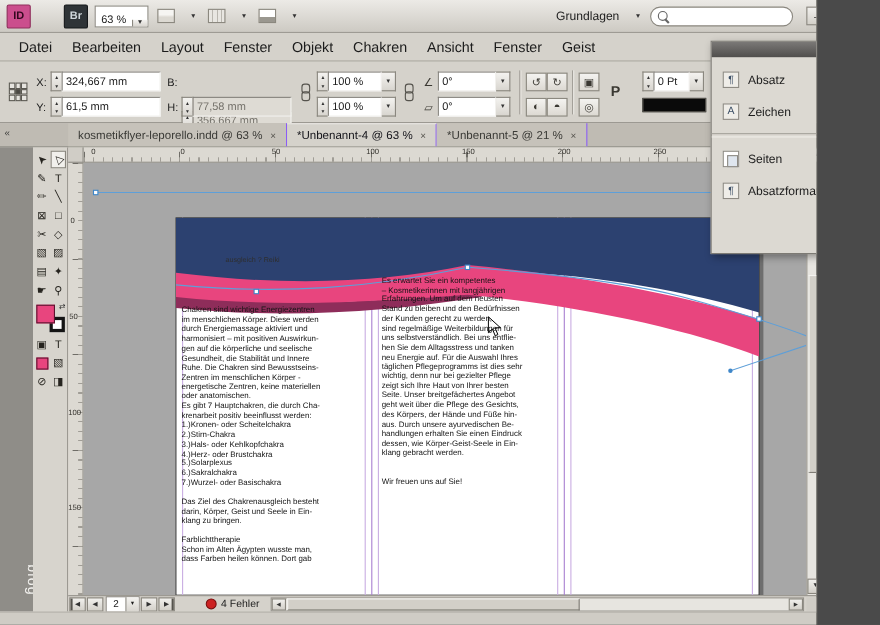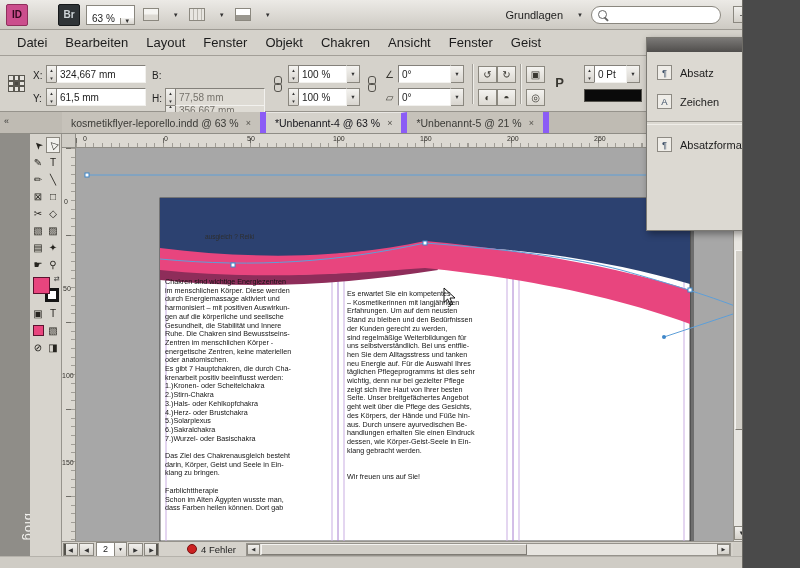--- a/index.html
+++ b/index.html
@@ -64,21 +64,21 @@
   .cicon{position:absolute;width:17px;height:15px;display:flex;align-items:center;justify-content:center;
     font-size:10px;color:#3a3832;border:1px solid transparent;}
   .cicon.btn{border:1px solid #8b887f;background:linear-gradient(#f4f3f0,#dcd9d2);}
   .csep{position:absolute;width:1px;background:#a3a099;box-shadow:1px 0 0 #efeee9;}
   .strokebar{position:absolute;background:#0a0a0a;border:1px solid #55534d;}
   
   .tabbar{position:absolute;left:0;top:112px;width:800px;height:22px;box-sizing:border-box;
     background:#bfbbb3;border-bottom:1px solid #8f8d86;display:flex;align-items:flex-end;padding-left:62px;}
   .dockbtn{position:absolute;left:4px;top:4px;font-size:9px;color:#3a3a38;letter-spacing:-1px;}
   .tab{display:inline-flex;align-items:center;gap:7px;padding:0 9px;height:21px;box-sizing:border-box;
-    border-right:6px solid #8b5cf6;font-size:10.5px;white-space:nowrap;background:#c6c2ba;color:#3a3a36;}
+    border-right:1px solid #8b5cf6;font-size:10.5px;white-space:nowrap;background:#c6c2ba;color:#3a3a36;}
   .tab.active{background:#d5d2cb;color:#14141a;border-top:1px solid #e9e7e3;}
   .tab .x{font-size:9px;color:#55534d;}
   
   .leftstrip{position:absolute;left:0;top:134px;width:30px;height:422px;background:#8f8d88;}
   .brand{position:absolute;left:0;bottom:14px;width:30px;text-align:center;color:#f2f1ee;
     font-size:13px;writing-mode:vertical-rl;letter-spacing:1px;left:7px;}
   .toolpanel{position:absolute;left:30px;top:134px;width:32px;height:422px;box-sizing:border-box;
     background:#d7d4cd;border-right:1px solid #96938c;padding-top:3px;}
   .tools{display:grid;grid-template-columns:14px 14px;grid-auto-rows:16px;gap:1px;justify-content:center;}
   .tool{display:flex;align-items:center;justify-content:center;font-size:10px;color:#26241f;
@@ -107,21 +107,21 @@
       repeating-linear-gradient(to bottom,#6f6d67 0 1px,transparent 1px 87px);
     background-size:4px 100%,9px 100%;background-position:right top,right top;
     background-repeat:no-repeat,no-repeat;}
   .rlab{position:absolute;font-size:7px;color:#33312c;}
   
   .canvas{position:absolute;left:76px;top:148px;width:657px;height:393px;background:#a7a7a7;overflow:hidden;}
   .canvas svg{position:absolute;left:0;top:0;}
   .doc-caption{position:absolute;left:129px;top:85px;font-size:6.5px;color:#2e2e2e;white-space:nowrap;}
   .doc-col{position:absolute;white-space:pre-line;font-size:7.2px;line-height:1.21;color:#141414;}
   .col-left{left:89px;top:130px;width:170px;}
-  .col-mid{left:271px;top:103px;width:168px;margin-top:39px;}
+  .col-mid{left:271px;top:103px;width:168px;}
   
   .vscroll{position:absolute;left:733px;top:134px;width:15px;height:407px;box-sizing:border-box;
     background:#e7e5e0;border-left:1px solid #96938c;}
   .sbtn{position:absolute;width:15px;height:14px;box-sizing:border-box;border:1px solid #8a877f;
     background:linear-gradient(#f1f0ed,#d3d0c9);display:flex;align-items:center;justify-content:center;
     font-size:6px;color:#333;}
   .vthumb{position:absolute;left:1px;top:116px;width:13px;height:180px;background:#d2cfc8;
     border:1px solid;border-color:#f4f3f0 #7f7c75 #7f7c75 #f4f3f0;box-sizing:border-box;}
   .bottombar{position:absolute;left:62px;top:541px;width:686px;height:15px;box-sizing:border-box;
     background:#d5d2cb;border-top:1px solid #96938c;display:flex;align-items:center;}
@@ -517,19 +517,23 @@
       <div class="fitem">
         <span class="ficon">¶</span>
         <span>Absatz</span>
       </div>
       <div class="fitem">
         <span class="ficon">A</span>
         <span>Zeichen</span>
       </div>
       <div class="fsep"></div>
       <div class="fitem">
+        <span class="ficon pages"></span>
+        <span>Seiten</span>
+      </div>
+      <div class="fitem">
         <span class="ficon">¶</span>
         <span>Absatzformate</span>
       </div>
     </div>
   </div>
 
 </div>
 
 </body></html>

